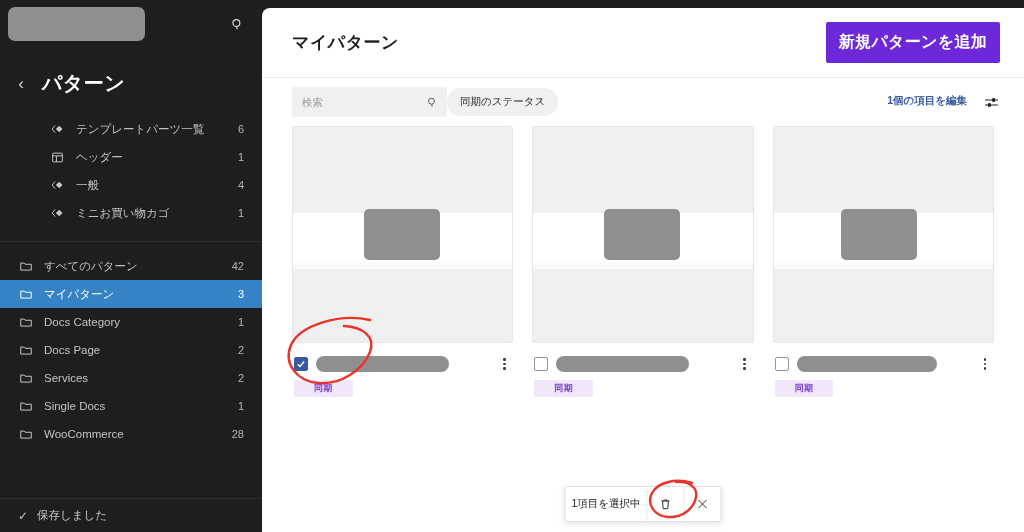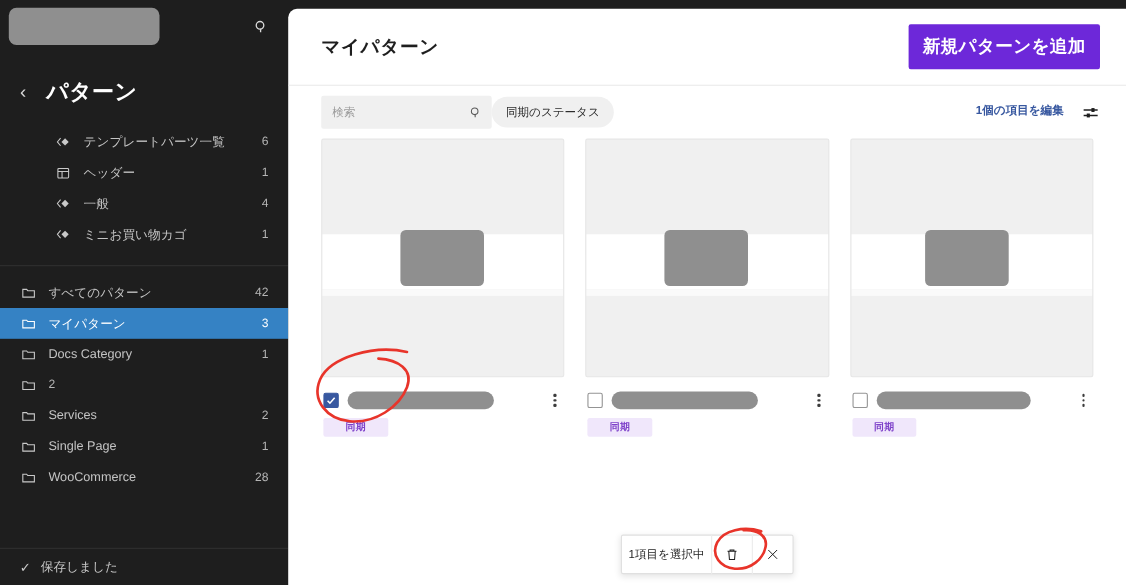--- a/index.html
+++ b/index.html
@@ -276,38 +276,39 @@
         </span>
         <span class="lbl">Docs Category</span>
         <span class="cnt">1</span>
       </div>
       <div class="sb-item">
         <span class="ico">
           <svg width="14" height="14" viewBox="0 0 24 24" fill="none" stroke="currentColor" stroke-width="1.7">
               <path d="M3 7h6l1.6 2H21v10H3z"></path>
             </svg>
         </span>
+        <span class="lbl">Docs Page</span>
         <span class="cnt">2</span>
       </div>
       <div class="sb-item">
         <span class="ico">
           <svg width="14" height="14" viewBox="0 0 24 24" fill="none" stroke="currentColor" stroke-width="1.7">
               <path d="M3 7h6l1.6 2H21v10H3z"></path>
             </svg>
         </span>
         <span class="lbl">Services</span>
         <span class="cnt">2</span>
       </div>
       <div class="sb-item">
         <span class="ico">
           <svg width="14" height="14" viewBox="0 0 24 24" fill="none" stroke="currentColor" stroke-width="1.7">
               <path d="M3 7h6l1.6 2H21v10H3z"></path>
             </svg>
         </span>
-        <span class="lbl">Single Page</span>
+        <span class="lbl">Single Docs</span>
         <span class="cnt">1</span>
       </div>
       <div class="sb-item">
         <span class="ico">
           <svg width="14" height="14" viewBox="0 0 24 24" fill="none" stroke="currentColor" stroke-width="1.7">
               <path d="M3 7h6l1.6 2H21v10H3z"></path>
             </svg>
         </span>
         <span class="lbl">WooCommerce</span>
         <span class="cnt">28</span>

